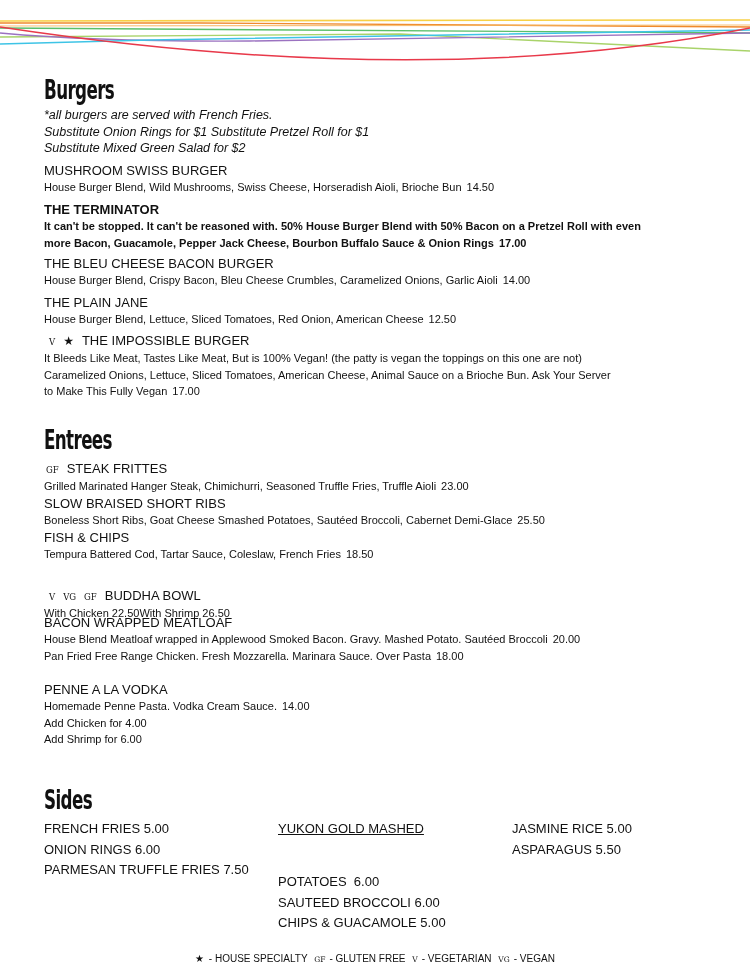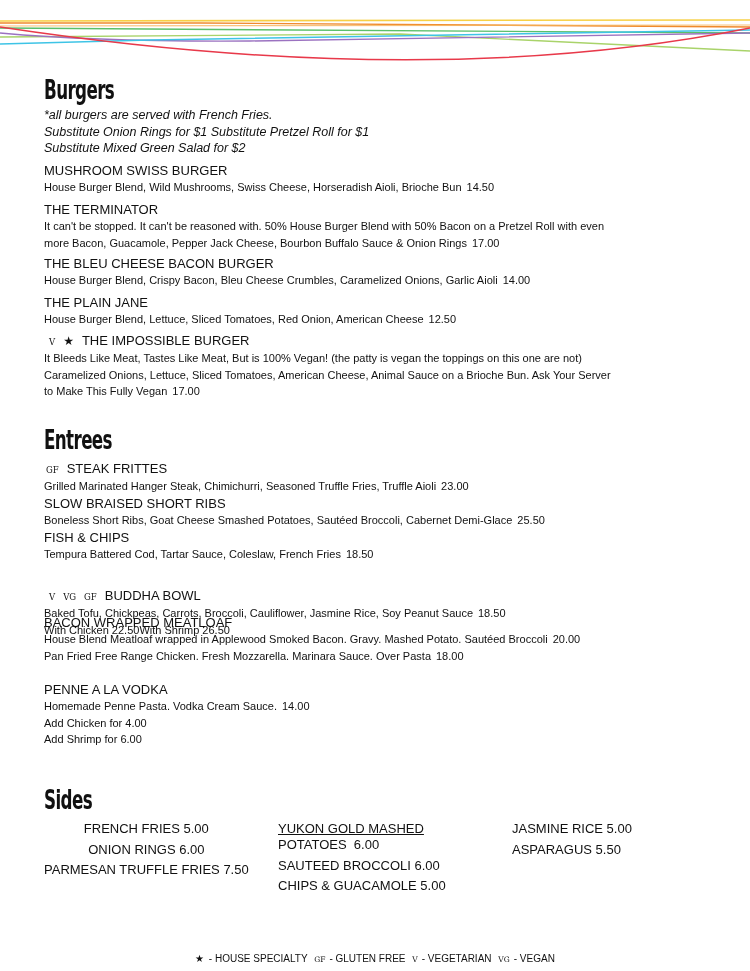--- a/index.html
+++ b/index.html
@@ -61,21 +61,21 @@
     <div>*all burgers are served with French Fries.</div>
     <div>Substitute Onion Rings for $1 Substitute Pretzel Roll for $1</div>
     <div>Substitute Mixed Green Salad for $2</div>
   </div>
 
   <div class="abs" style="top:163px;">
     <div class="item-name">MUSHROOM SWISS BURGER</div>
     <div class="item-desc"><span>House Burger Blend, Wild Mushrooms, Swiss Cheese, Horseradish Aioli, Brioche Bun</span><span class="price">14.50</span></div>
   </div>
 
-  <div class="abs" style="top:202px;">
+  <div class="abs" style="top:202px;font-weight:bold;">
     <div class="item-name">THE TERMINATOR</div>
     <div class="item-desc">It can't be stopped. It can't be reasoned with. 50% House Burger Blend with 50% Bacon on a Pretzel Roll with even</div>
     <div class="item-desc"><span>more Bacon, Guacamole, Pepper Jack Cheese, Bourbon Buffalo Sauce &amp; Onion Rings</span><span class="price">17.00</span></div>
   </div>
 
   <div class="abs" style="top:256px;">
     <div class="item-name">THE BLEU CHEESE BACON BURGER</div>
     <div class="item-desc"><span>House Burger Blend, Crispy Bacon, Bleu Cheese Crumbles, Caramelized Onions, Garlic Aioli</span><span class="price">14.00</span></div>
   </div>
 
@@ -111,21 +111,20 @@
 
   <div class="abs" style="top:530px;">
     <div class="item-name">FISH &amp; CHIPS</div>
     <div class="item-desc"><span>Tempura Battered Cod, Tartar Sauce, Coleslaw, French Fries</span><span class="price">18.50</span></div>
   </div>
 
   <div class="abs" style="top:588px;">
     <div class="item-name">
       <span class="tag" style="margin-left:5px;">V</span><span class="tag">VG</span><span class="tag">GF</span><span>BUDDHA BOWL</span>
     </div>
-    <div class="item-desc"><span>Baked Tofu, Chickpeas, Carrots, Broccoli, Cauliflower, Jasmine Rice, Soy Peanut Sauce</span><span class="price">18.50</span></div>
     <div class="item-desc">With Chicken 22.50With Shrimp 26.50</div>
   </div>
 
   <div class="abs" style="top:615px;">
     <div class="item-name">BACON WRAPPED MEATLOAF</div>
     <div class="item-desc"><span>House Blend Meatloaf wrapped in Applewood Smoked Bacon. Gravy. Mashed Potato. Sautéed Broccoli</span><span class="price">20.00</span></div>
   </div>
 
   <div class="abs" style="top:648px;">
     <div class="item-desc"><span>Pan Fried Free Range Chicken. Fresh Mozzarella. Marinara Sauce. Over Pasta</span><span class="price">18.00</span></div>
@@ -136,28 +135,28 @@
     <div class="item-desc"><span>Homemade Penne Pasta. Vodka Cream Sauce.</span><span class="price">14.00</span></div>
     <div class="item-desc">Add Chicken for 4.00</div>
     <div class="item-desc">Add Shrimp for 6.00</div>
   </div>
 
   <div class="abs" style="top:785px;">
     <h2 class="section-title">Sides</h2>
   </div>
 
   <div class="abs" style="top:821px; width:690px; height:80px;">
-    <div class="sides-col" style="left:0;text-align:center;">
+    <div class="sides-col" style="left:0;">
       <div class="side-row">FRENCH FRIES 5.00</div>
       <div class="side-row">ONION RINGS 6.00</div>
       <div class="side-row">PARMESAN TRUFFLE FRIES 7.50</div>
     </div>
     <div class="sides-col" style="left:234px;">
       <div class="side-row" style="margin-bottom:0;text-decoration:underline;">YUKON GOLD MASHED</div>
-      <div class="side-row" style="white-space:pre;">POTATOES  6.00</div>
+      <div class="side-row" style="white-space:pre;margin-top:37px;">POTATOES  6.00</div>
       <div class="side-row">SAUTEED BROCCOLI 6.00</div>
       <div class="side-row">CHIPS &amp; GUACAMOLE 5.00</div>
     </div>
     <div class="sides-col" style="left:468px;">
       <div class="side-row">JASMINE RICE 5.00</div>
       <div class="side-row">ASPARAGUS 5.50</div>
     </div>
   </div>
 </div>
 

